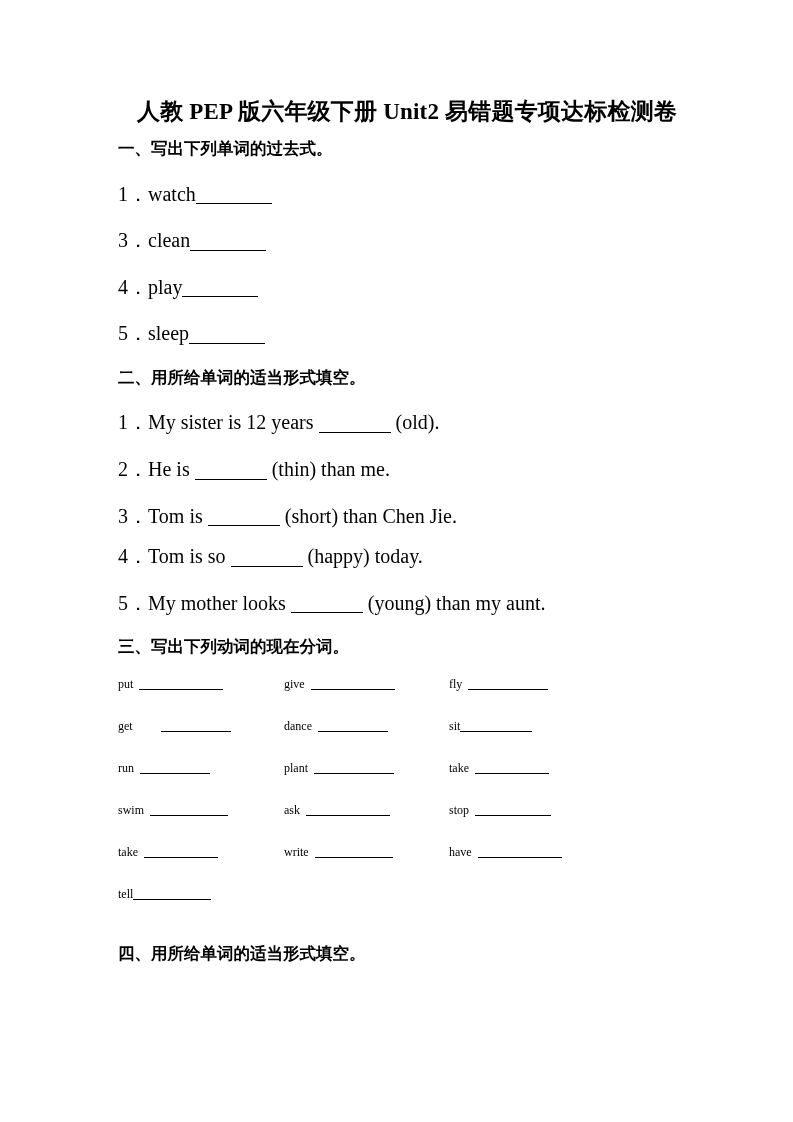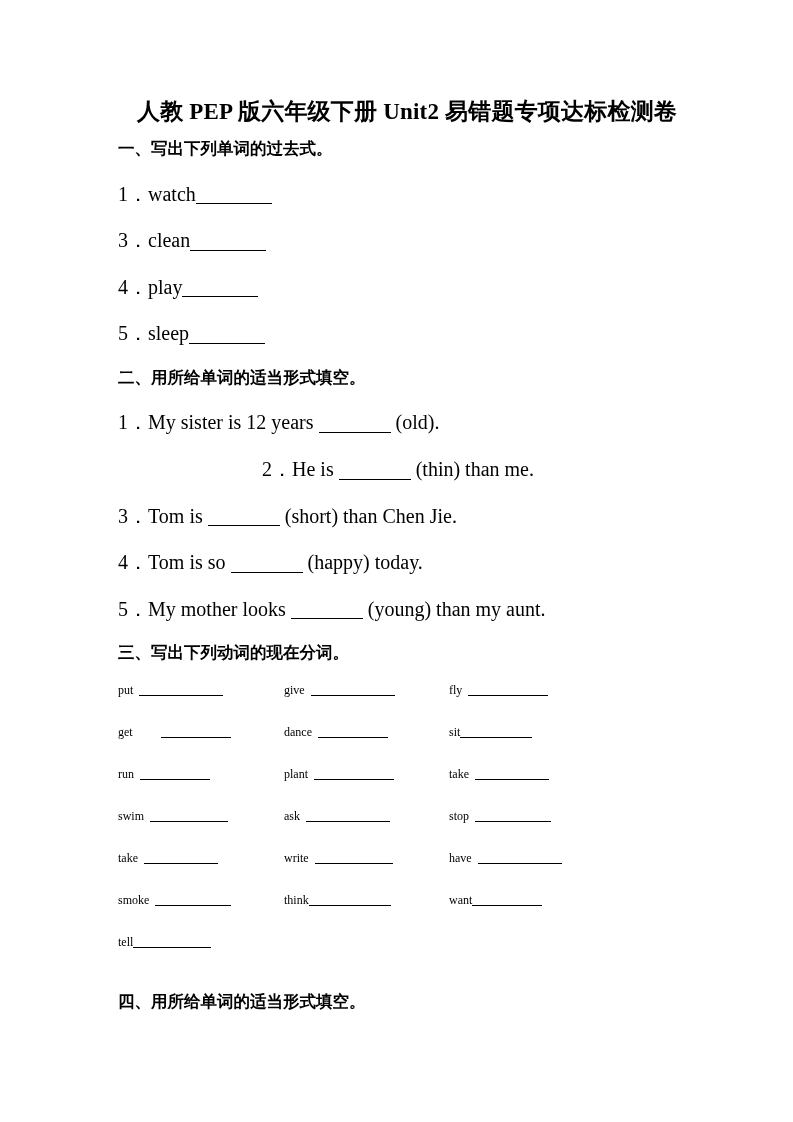--- a/index.html
+++ b/index.html
@@ -105,27 +105,27 @@
         <span class="num">5．</span><span>sleep</span><span class="blank b-s1"></span>
       </div>
     </div>
 
     <div>
       <div class="section-heading" style="margin-top:26px;">二、用所给单词的适当形式填空。</div>
 
       <div class="q-item" style="margin-top:26px;">
         <span class="num">1．</span><span>My sister is 12 years </span><span class="blank b-s2"></span><span> (old).</span>
       </div>
-      <div class="q-item" style="margin-top:26px;text-align:center;">
+      <div class="q-item" style="margin-top:26px;">
         <span class="num">2．</span><span>He is </span><span class="blank b-s2"></span><span> (thin) than me.</span>
       </div>
       <div class="q-item" style="margin-top:26px;">
         <span class="num">3．</span><span>Tom is </span><span class="blank b-s2"></span><span> (short) than Chen Jie.</span>
       </div>
-      <div class="q-item" style="margin-top:26px;">
+      <div class="q-item" style="margin-top:20px;">
         <span class="num">4．</span><span>Tom is so </span><span class="blank b-s2"></span><span> (happy) today.</span>
       </div>
       <div class="q-item" style="margin-top:26px;">
         <span class="num">5．</span><span>My mother looks </span><span class="blank b-s2"></span><span> (young) than my aunt.</span>
       </div>
     </div>
 
     <div>
       <div class="section-heading" style="margin-top:26px;">三、写出下列动词的现在分词。</div>
       <div class="verb-grid" id="verb-grid" style="margin-top:22px;">
@@ -148,25 +148,20 @@
             <div class="vcell" style="left: 0px;"><span>swim</span><span class="gap-sm"></span><span class="blank" style="width: 78px;"></span></div>
             <div class="vcell" style="left: 166px;"><span>ask</span><span class="gap-sm"></span><span class="blank" style="width: 84px;"></span></div>
             <div class="vcell" style="left: 331px;"><span>stop</span><span class="gap-sm"></span><span class="blank" style="width: 76px;"></span></div>
           </div>
           <div class="verb-row">
             <div class="vcell" style="left: 0px;"><span>take</span><span class="gap-sm"></span><span class="blank" style="width: 74px;"></span></div>
             <div class="vcell" style="left: 166px;"><span>write</span><span class="gap-sm"></span><span class="blank" style="width: 78px;"></span></div>
             <div class="vcell" style="left: 331px;"><span>have</span><span class="gap-sm"></span><span class="blank" style="width: 84px;"></span></div>
           </div>
           <div class="verb-row">
-            <div class="vcell" style="left: 0px;"><span>smoke</span><span class="gap-sm"></span><span class="blank" style="width: 76px;"></span></div>
-            <div class="vcell" style="left: 166px;"><span>think</span><span class="blank" style="width: 82px;"></span></div>
-            <div class="vcell" style="left: 331px;"><span>want</span><span class="blank" style="width: 70px;"></span></div>
-          </div>
-          <div class="verb-row">
             <div class="vcell" style="left: 0px;"><span>tell</span><span class="blank" style="width: 78px;"></span></div>
           </div>
         </div>
     </div>
 
     <div>
       <div class="section-heading" style="margin-top:16px;">四、用所给单词的适当形式填空。</div>
     </div>
 
   </div>

